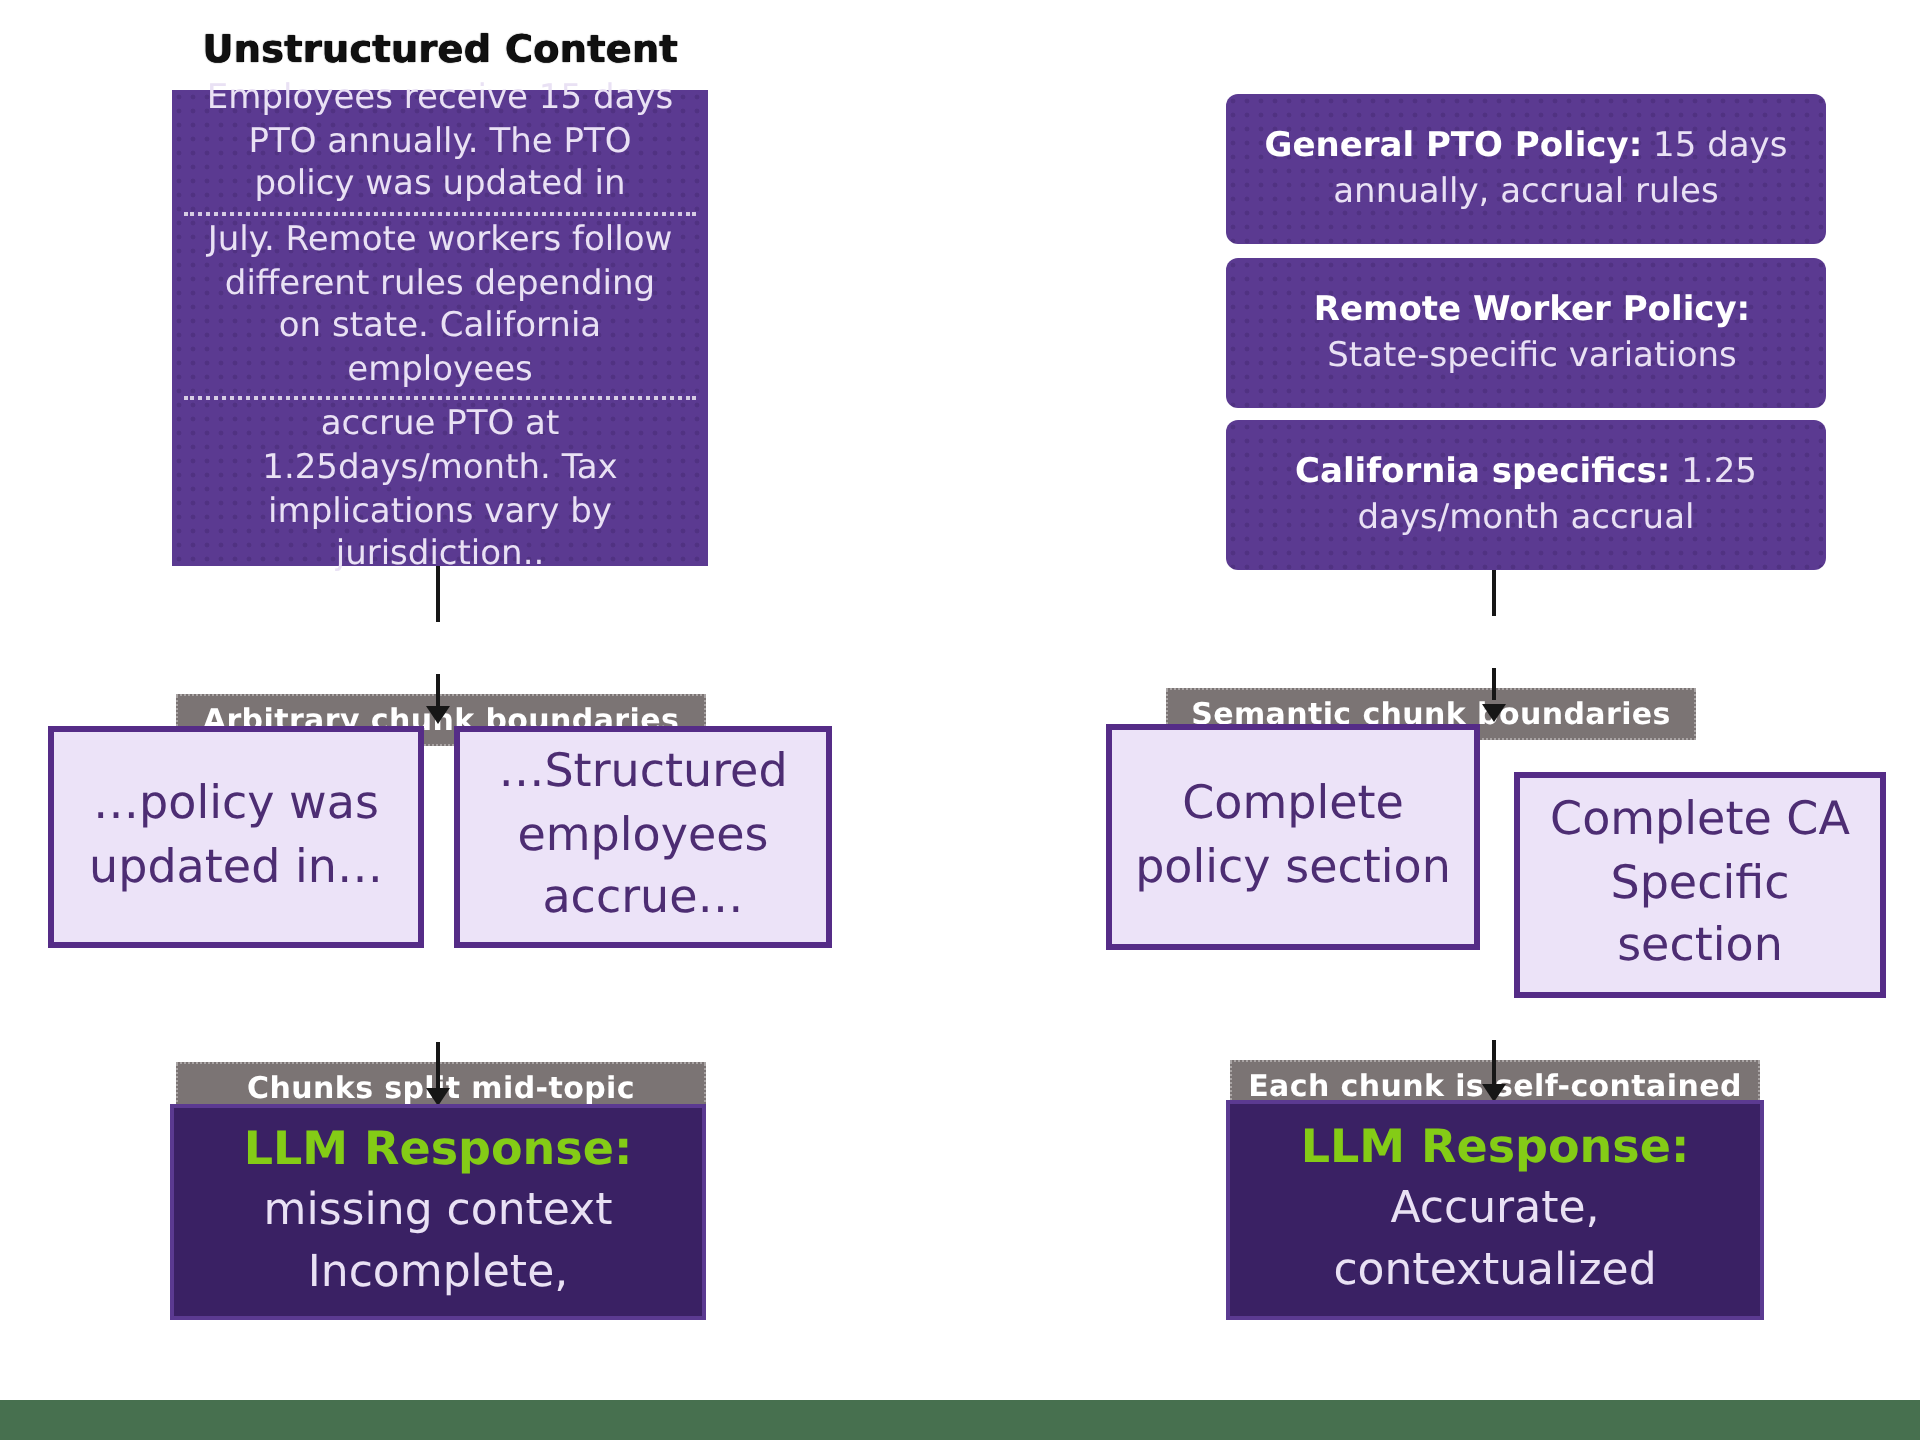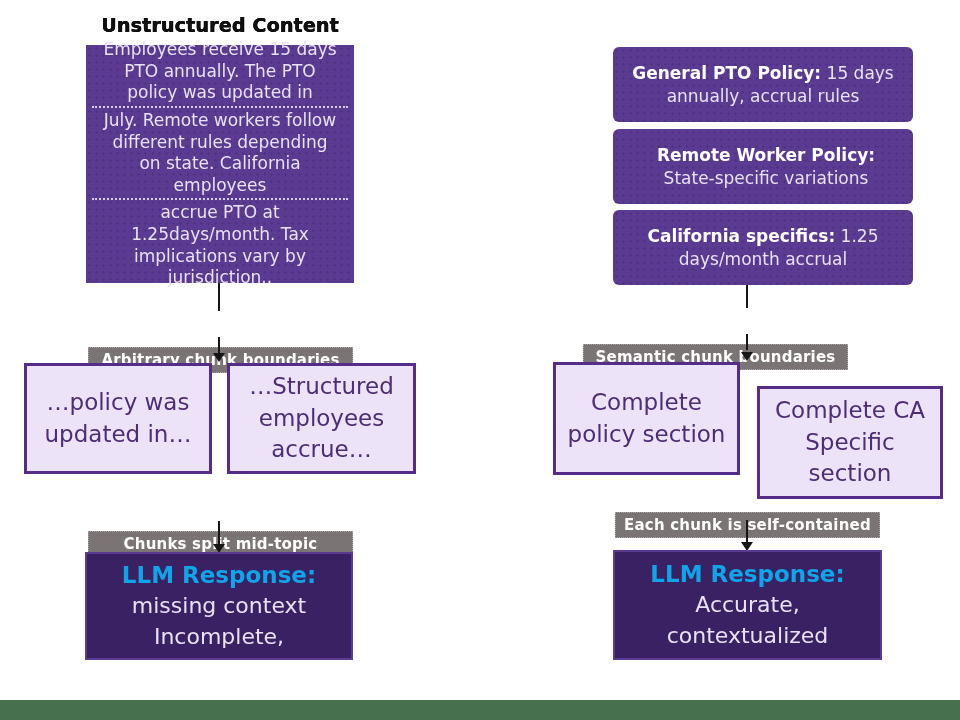--- a/index.html
+++ b/index.html
@@ -46,21 +46,21 @@
     color:#4d2d73;font-size:23px;line-height:1.38;
     display:flex;align-items:center;justify-content:center;text-align:center;
     padding:4px 10px;
   }
   
   .llm-box{
     position:absolute;background:#3a2164;border:2px solid #5b3a91;box-sizing:border-box;
     display:flex;flex-direction:column;align-items:center;justify-content:center;
     text-align:center;color:#e9e1f4;font-size:22px;line-height:1.4;
   }
-  .llm-heading{font-weight:800;color:#0ea5e9;font-size:23px;}
+  .llm-heading{font-weight:800;color:#84cc16;font-size:23px;}
   
   .arrow-line{position:absolute;width:2px;background:#161616;}
   .arrow-head{
     position:absolute;width:0;height:0;
     border-left:6px solid transparent;border-right:6px solid transparent;
     border-top:9px solid #161616;
   }
   .bottom-strip{position:absolute;left:0;top:700px;width:960px;height:20px;background:#47704f;}
 </style>
 </head>
@@ -106,21 +106,21 @@
   </div>
 
   <div class="arrow-line" style="left:746px;top:285px;height:23px;"></div>
   <div class="gray-bar" style="left:583px;top:308px;">Semantic chunk boundaries</div>
   <div class="arrow-line" style="left:746px;top:334px;height:16px;"></div>
   <div class="arrow-head" style="left:741px;top:352px;"></div>
 
   <div class="light-box" style="left:553px;top:362px;width:187px;height:113px;">Complete policy section</div>
   <div class="light-box" style="left:757px;top:362px;width:186px;height:113px;margin-top:24px;">Complete CA Specific section</div>
 
-  <div class="gray-bar" style="left:615px;top:476px;">Each chunk is self-contained</div>
+  <div class="gray-bar" style="left:615px;top:494px;">Each chunk is self-contained</div>
   <div class="arrow-line" style="left:746px;top:520px;height:23px;"></div>
   <div class="arrow-head" style="left:741px;top:542px;"></div>
 
   <div class="llm-box" style="left:613px;top:550px;width:269px;height:110px;">
     <div class="llm-heading">LLM Response:</div>
     <div>Accurate,</div>
     <div>contextualized</div>
   </div>
 
   <div class="bottom-strip"></div>

